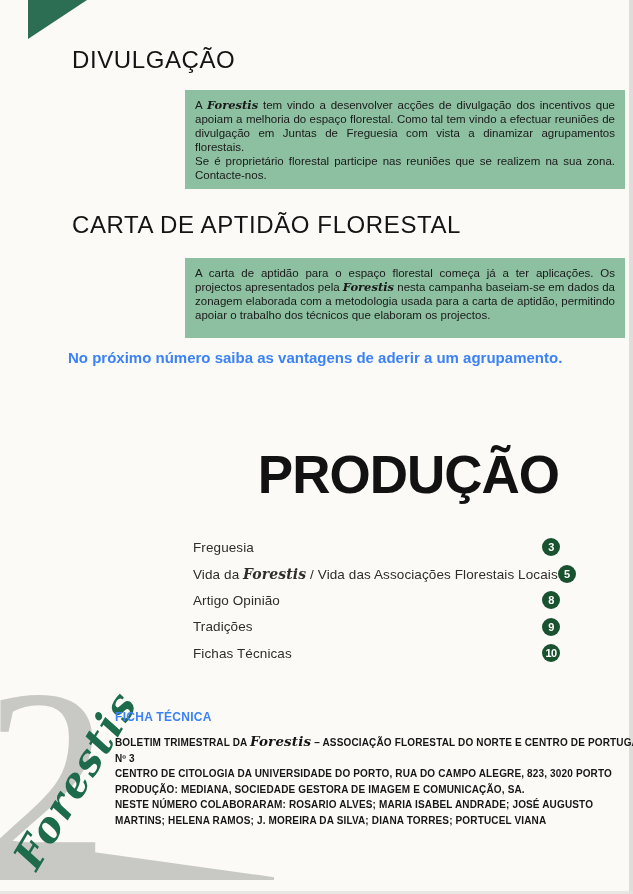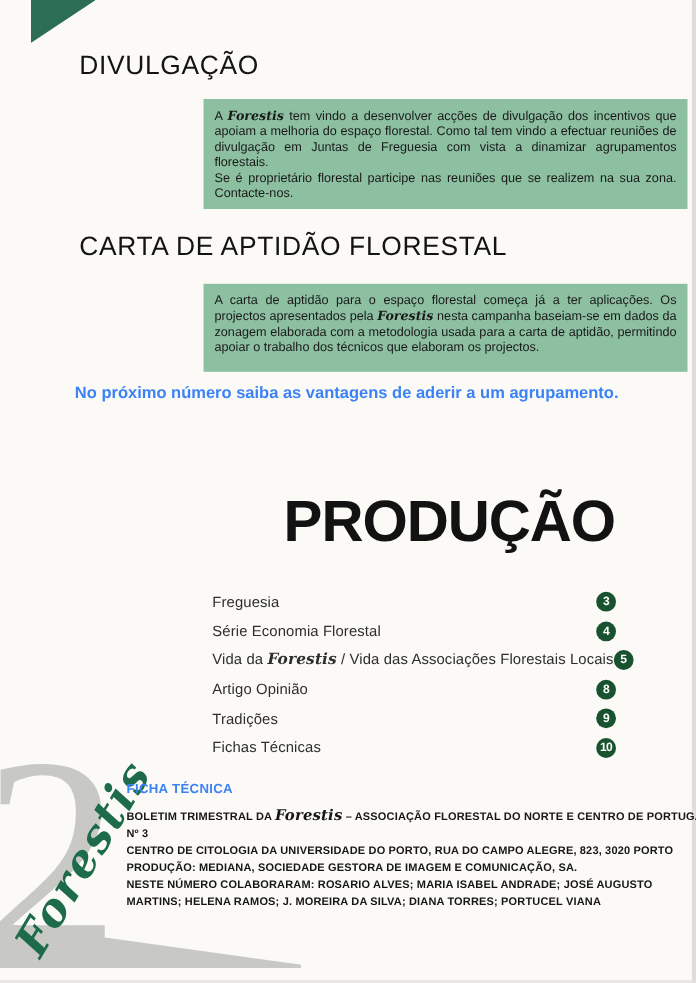--- a/index.html
+++ b/index.html
@@ -129,24 +129,20 @@
 <div class="highlight">No próximo número saiba as vantagens de aderir a um agrupamento.</div>
 
 <h1 class="sumario-title">PRODUÇÃO</h1>
 
 <div class="toc">
   <div class="toc-row">
     <span class="toc-label"><span>Freguesia</span></span>
     <span class="toc-page">3</span>
   </div>
   <div class="toc-row">
-    <span class="toc-label"><span>Série Economia Florestal</span></span>
-    <span class="toc-page">4</span>
-  </div>
-  <div class="toc-row">
     <span class="toc-label"><span>Vida da </span><span class="seg-script">Forestis</span><span> / Vida das Associações Florestais Locais</span></span>
     <span class="toc-page">5</span>
   </div>
   <div class="toc-row">
     <span class="toc-label"><span>Artigo Opinião</span></span>
     <span class="toc-page">8</span>
   </div>
   <div class="toc-row">
     <span class="toc-label"><span>Tradições</span></span>
     <span class="toc-page">9</span>

